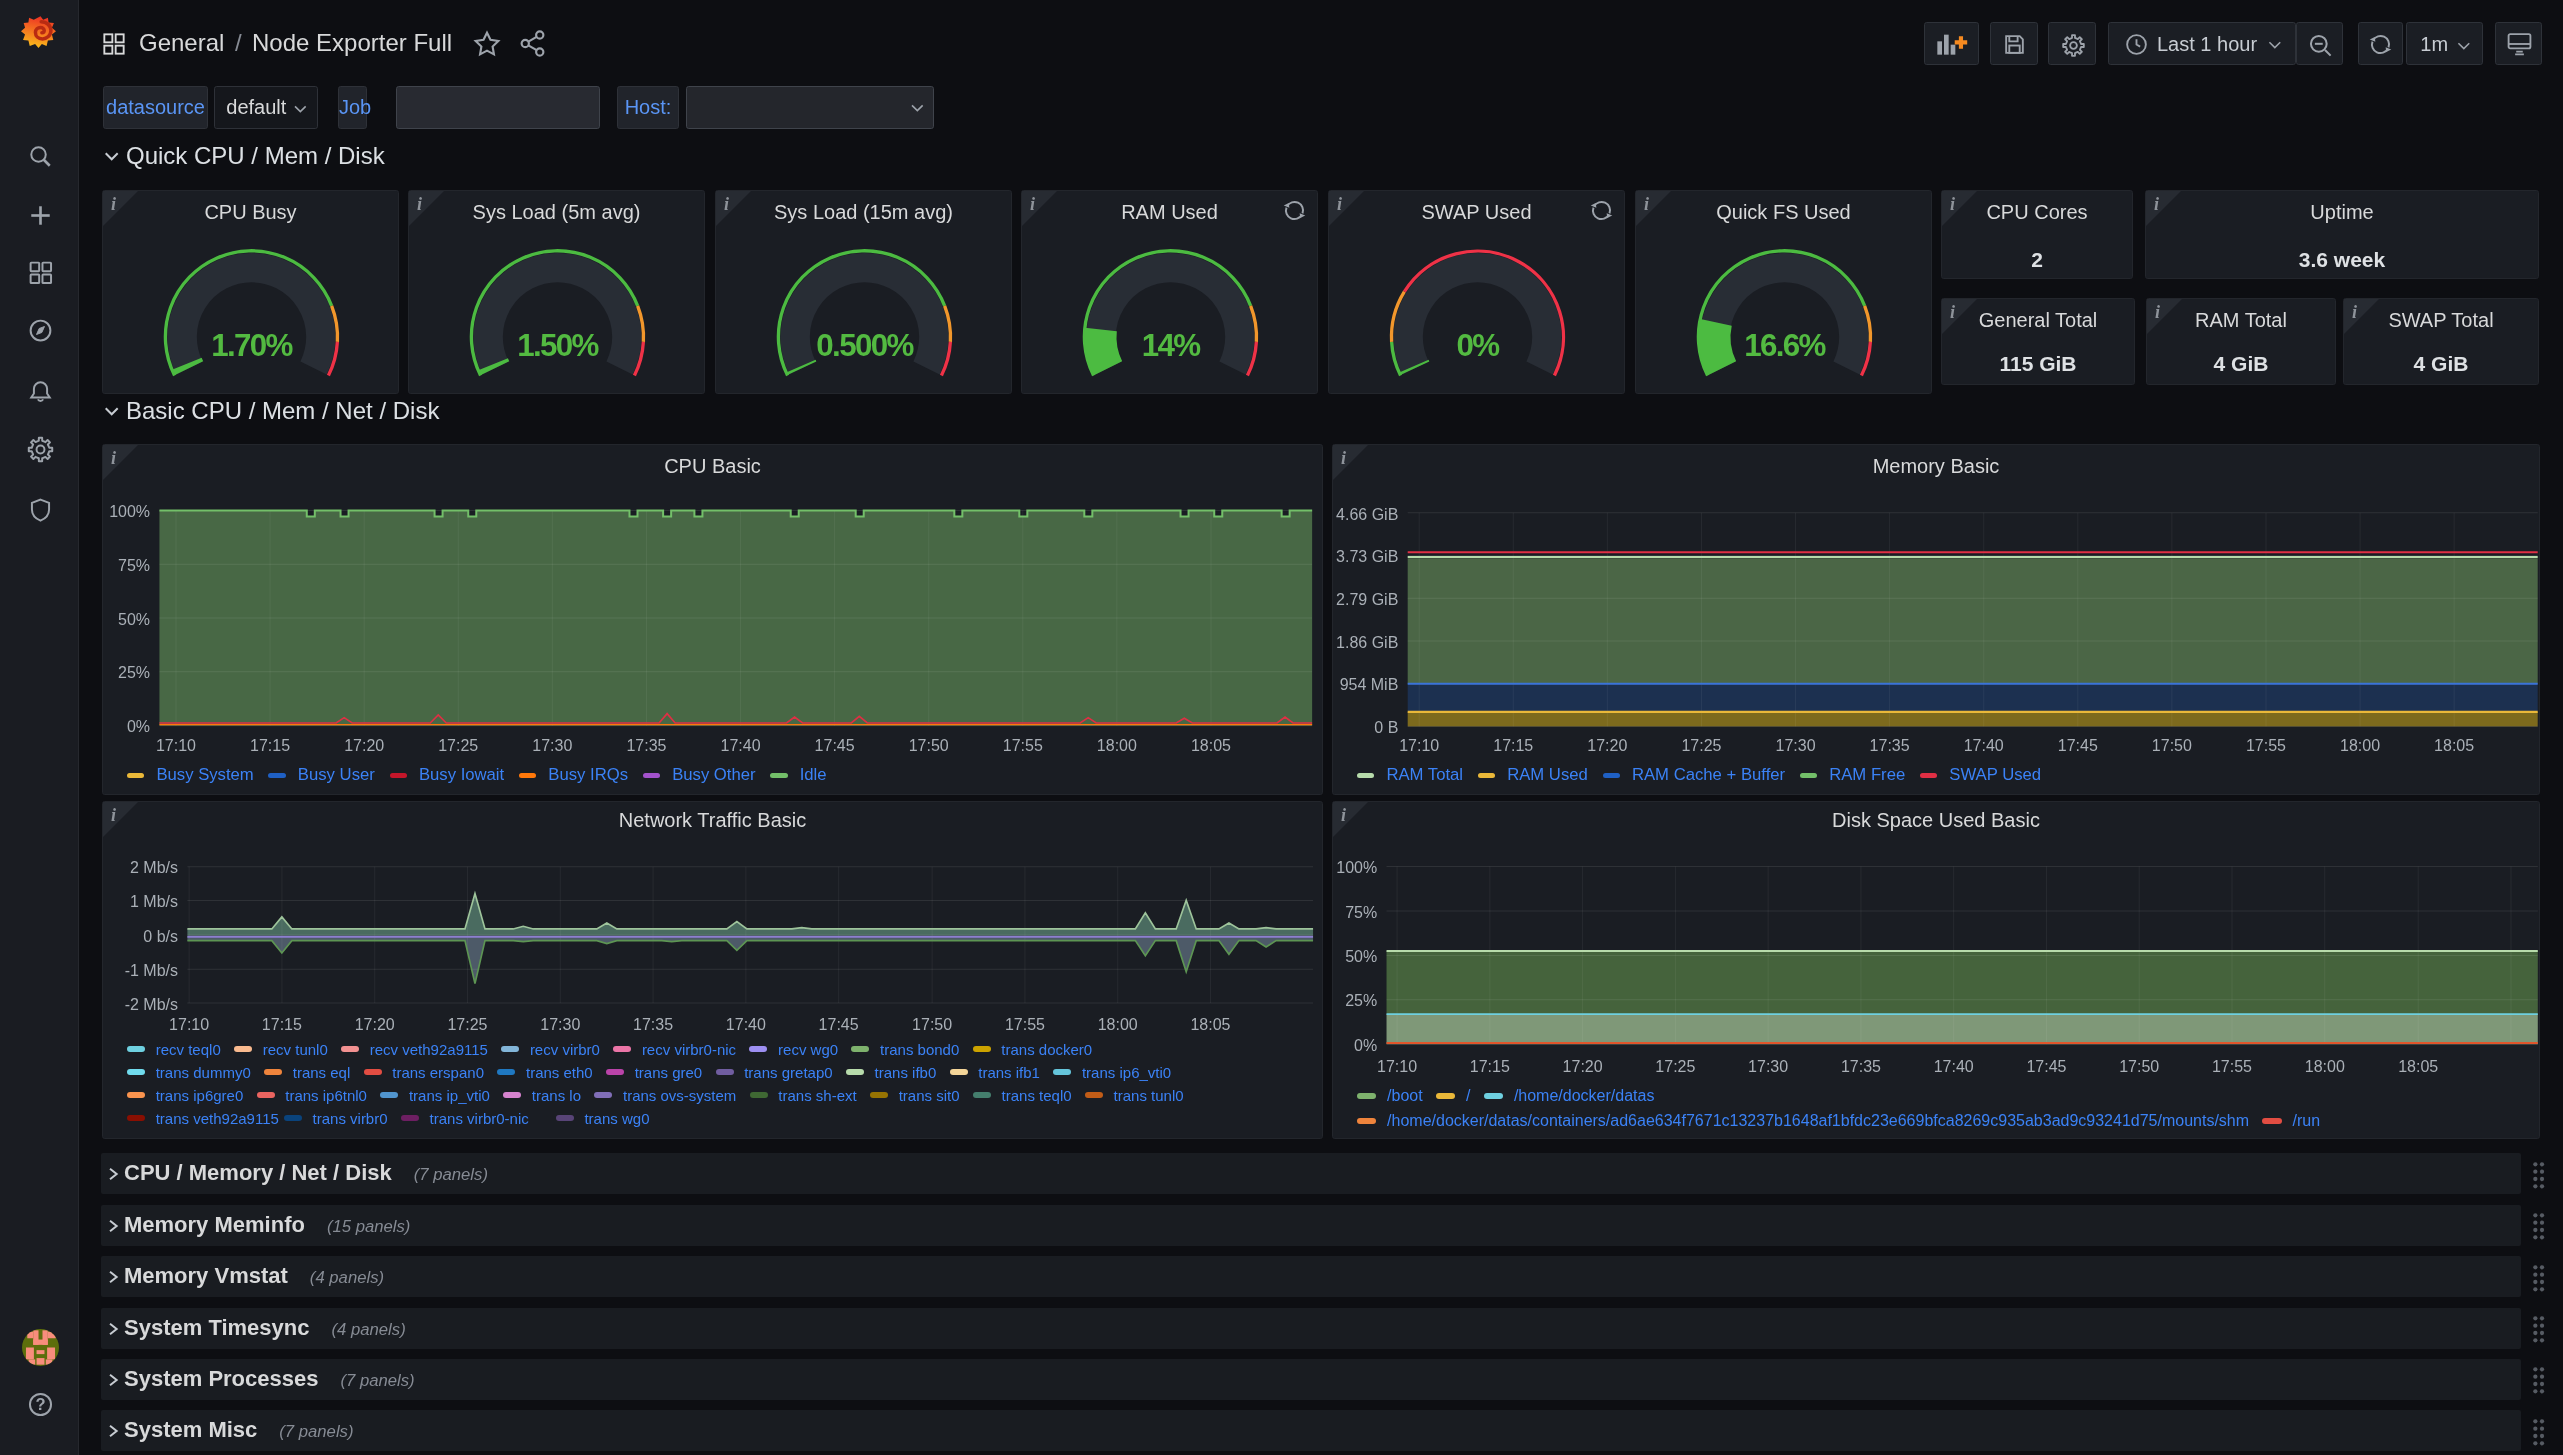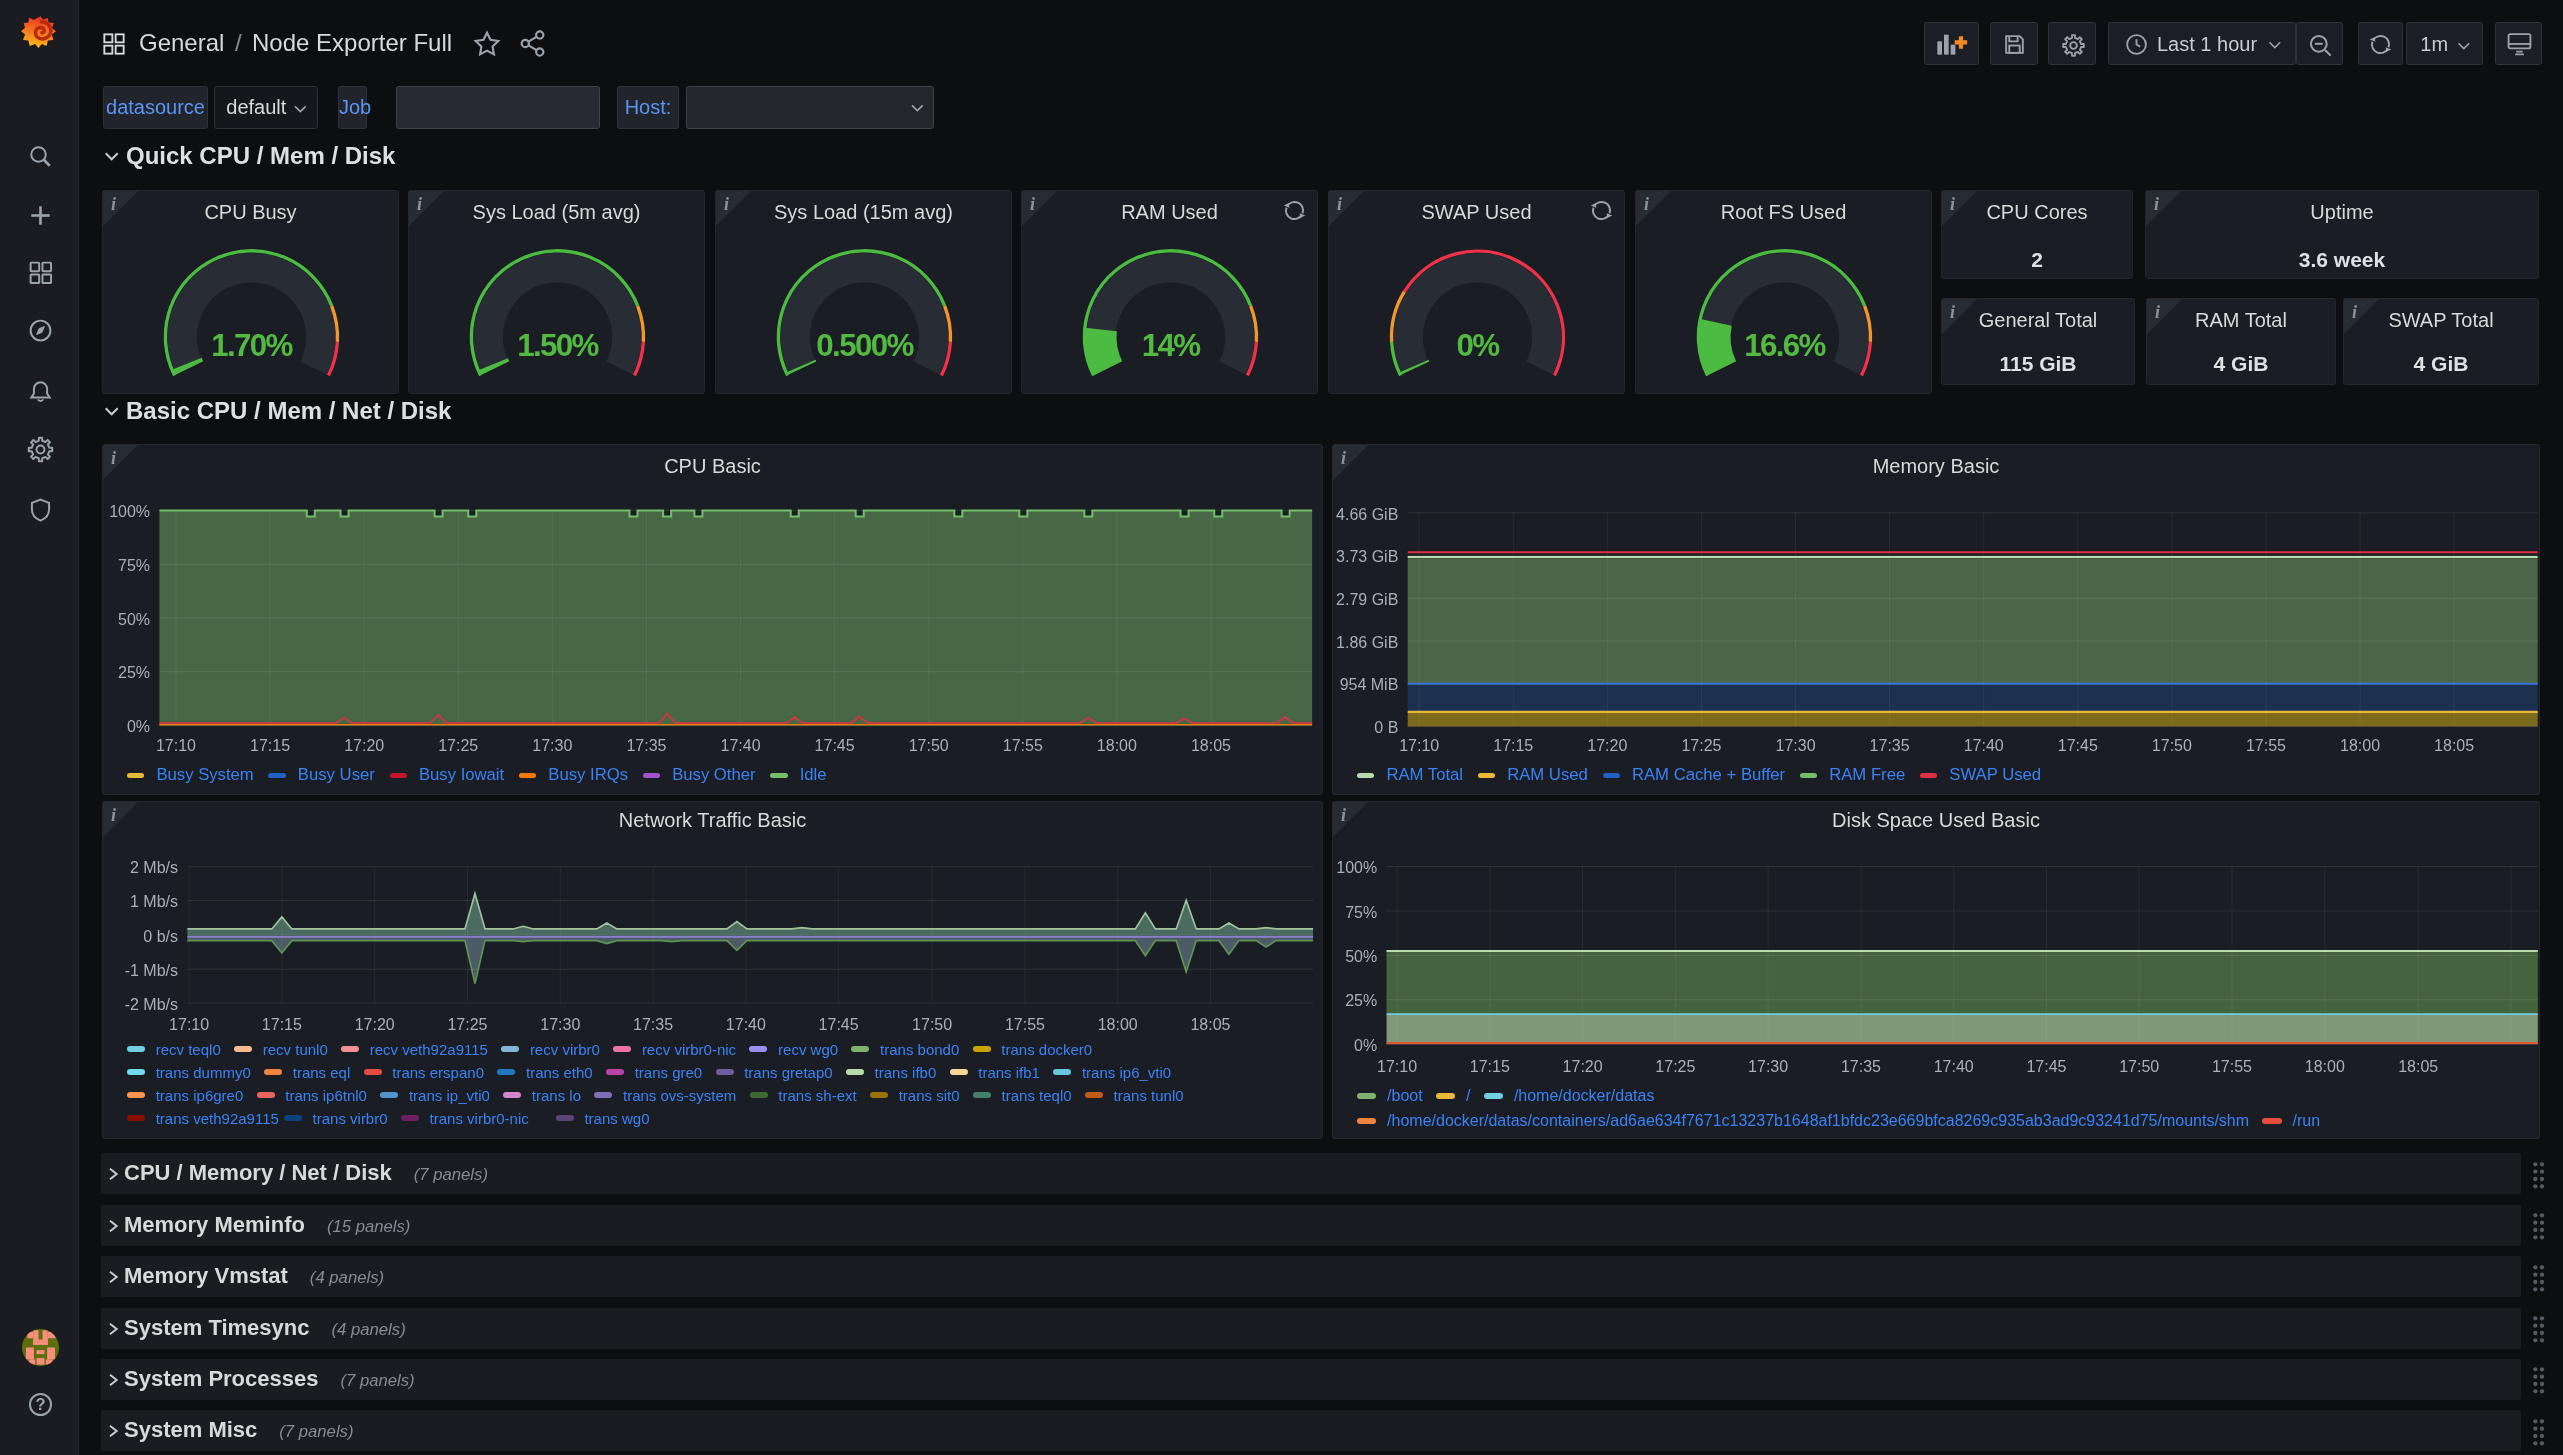--- a/index.html
+++ b/index.html
@@ -6,21 +6,21 @@
 .panel{position:absolute;background:#1a1d23;border:0.7px solid #23262c;border-radius:2.7px}
 .fold{position:absolute;left:0;top:0;width:0;height:0;border-top:35px solid #272b32;border-right:35px solid transparent}
 .finfo{position:absolute;left:8px;top:2.7px;font-family:"Liberation Serif",serif;font-style:italic;font-weight:bold;font-size:18px;color:#8e939a}
 .ptitle{position:absolute;width:100%;text-align:center;color:#d8d9da;font-weight:500;transform:translateY(-54%);white-space:nowrap}
 .abs{position:absolute}
 .vc{transform:translateY(-50%)}
 .statv{position:absolute;width:100%;text-align:center;color:#dee1e4;font-weight:600;font-size:21px;transform:translateY(-52%)}
 .rowbar{position:absolute;left:101px;width:2420px;height:41px;background:#191c21;border-radius:2px;color:#d8d9da}
 .rowtitle{position:absolute;left:23px;font-size:22px;font-weight:bold;top:50%;transform:translateY(-54%);white-space:nowrap}
 .rowcount{font-size:16.7px;font-style:italic;color:#868b94;font-weight:normal;margin-left:22px}
-.sechead{position:absolute;color:#dce0e4;font-size:24px;font-weight:bold;white-space:nowrap;transform:translateY(-54%)}
+.sechead{position:absolute;color:#dce0e4;font-size:24px;font-weight:normal;white-space:nowrap;transform:translateY(-54%)}
 .btn{position:absolute;background:#1b1e24;border:0.7px solid #2e3239;border-radius:2.7px;top:22px;height:43px}
 .vlabel{position:absolute;top:86px;height:43px;background:#21242b;border:0.7px solid #2e3138;border-radius:2.7px;color:#5a95f5;font-size:20px;font-weight:500;text-align:center}
 .vval{position:absolute;top:86px;height:43px;background:#15171c;border:0.7px solid #2e3138;border-radius:2.7px;color:#d8d9da;font-size:20px}
 .vinput{position:absolute;top:86px;height:43px;background:#282a31;border:0.7px solid #3f434b;border-radius:2.7px}
 text{font-family:"Liberation Sans",sans-serif}
 svg{overflow:visible}
 .leg{position:absolute;display:flex;align-items:center;white-space:nowrap;color:#3b82f6}
 .leg i{display:inline-block;border-radius:3.3px;flex:none}
 .leg span{display:flex;align-items:center}
 
@@ -272,21 +272,21 @@
     <svg style="position:absolute;left:260px;top:7.3px" width="25" height="25" viewBox="0 0 38 38">
       <path d="M 7.7 12.5 A 13 13 0 0 1 31.2 23.4" fill="none" stroke="#9da3ab" stroke-width="3.0" stroke-linecap="butt"></path>
       <path d="M 30.3 25.5 A 13 13 0 0 1 6.8 14.6" fill="none" stroke="#9da3ab" stroke-width="3.0" stroke-linecap="butt"></path>
       <path d="M 2.7 11.5 l 7.5 -4 l 1 7.5 z" fill="#9da3ab"></path>
       <path d="M 35.3 26.5 l -7.5 4 l -1 -7.5 z" fill="#9da3ab"></path>
     </svg>
   </div>
 <div class="panel" style="left:1635px;top:190px;width:297px;height:204px">
     <div class="fold"></div>
     <div class="finfo">i</div>
-    <div class="ptitle" style="top:22px;font-size:20px">Root FS Used</div>
+    <div class="ptitle" style="top:22px;font-size:20px">Quick FS Used</div>
     <svg width="297" height="204" style="position:absolute;left:0;top:0" viewBox="0 0 445 306">
       <path d="M 129.4 265.4 A 104 104 0 1 1 315.6 265.4" fill="none" stroke="#282d35" stroke-width="44" stroke-linecap="butt"></path>
       <path d="M 107.1 276.6 A 129 129 0 1 1 342.7 172.2" fill="none" stroke="#4cbb41" stroke-width="5" stroke-linecap="butt"></path>
       <path d="M 342.7 172.2 A 129 129 0 0 1 351.3 226.2" fill="none" stroke="#f2972c" stroke-width="5" stroke-linecap="butt"></path>
       <path d="M 351.3 226.2 A 129 129 0 0 1 337.9 276.6" fill="none" stroke="#ef3247" stroke-width="5" stroke-linecap="butt"></path>
       <path d="M 128.5 265.9 A 105 105 0 0 1 119.9 196.9" fill="none" stroke="#4cbb41" stroke-width="48" stroke-linecap="butt"></path>
       <text x="222.5" y="247" text-anchor="middle" font-size="47" font-weight="bold" letter-spacing="-2.5" fill="#53ba41" font-family="Liberation Sans">16.6%</text>
     </svg>
   </div>
 <div class="panel" style="left:1941px;top:190px;width:192px;height:89px">

